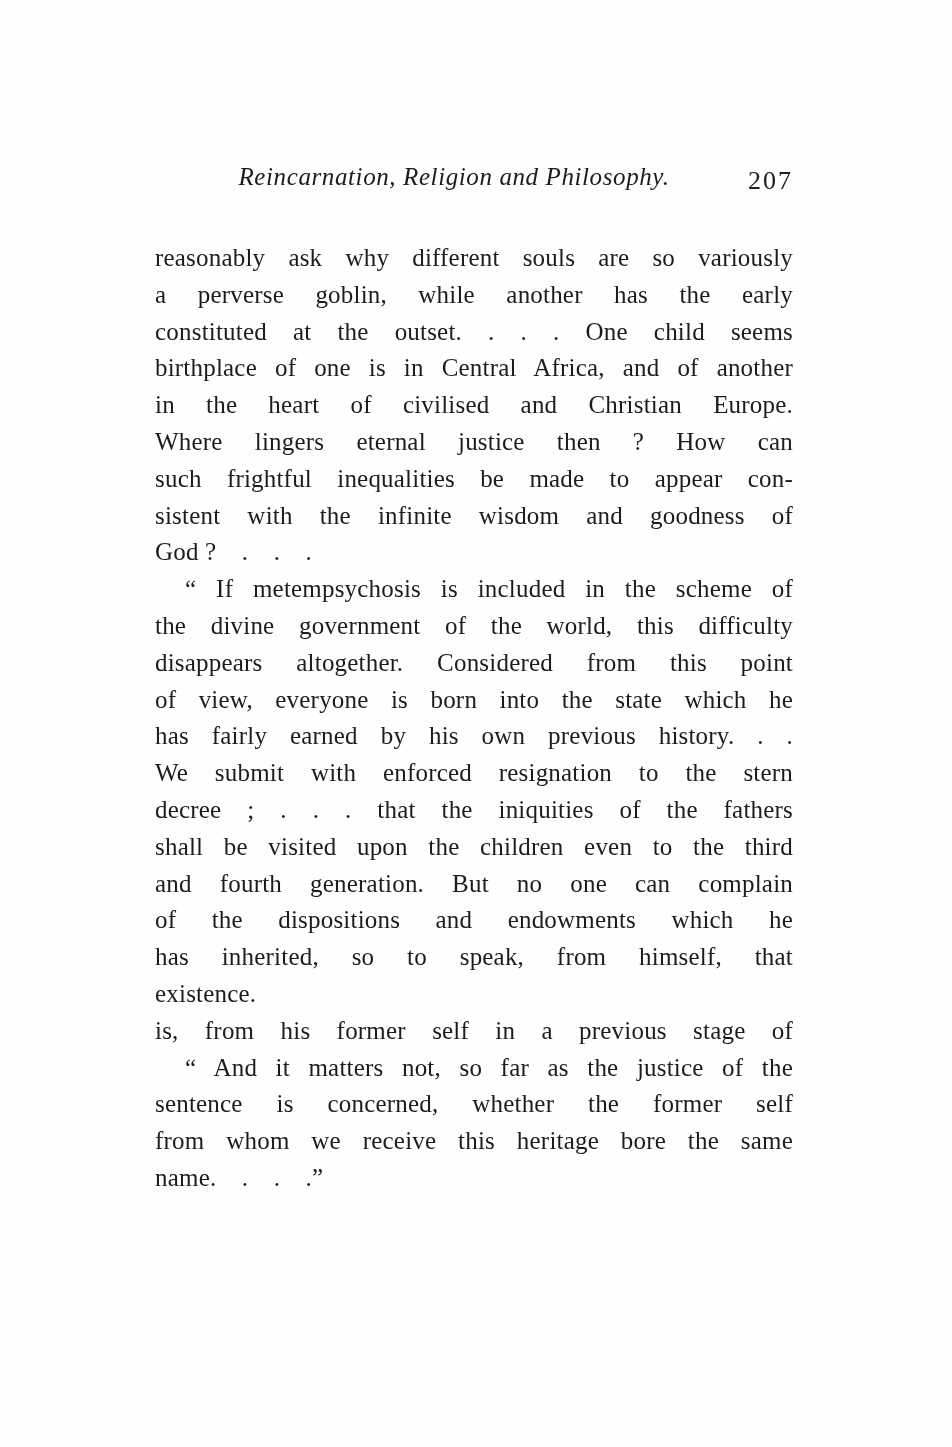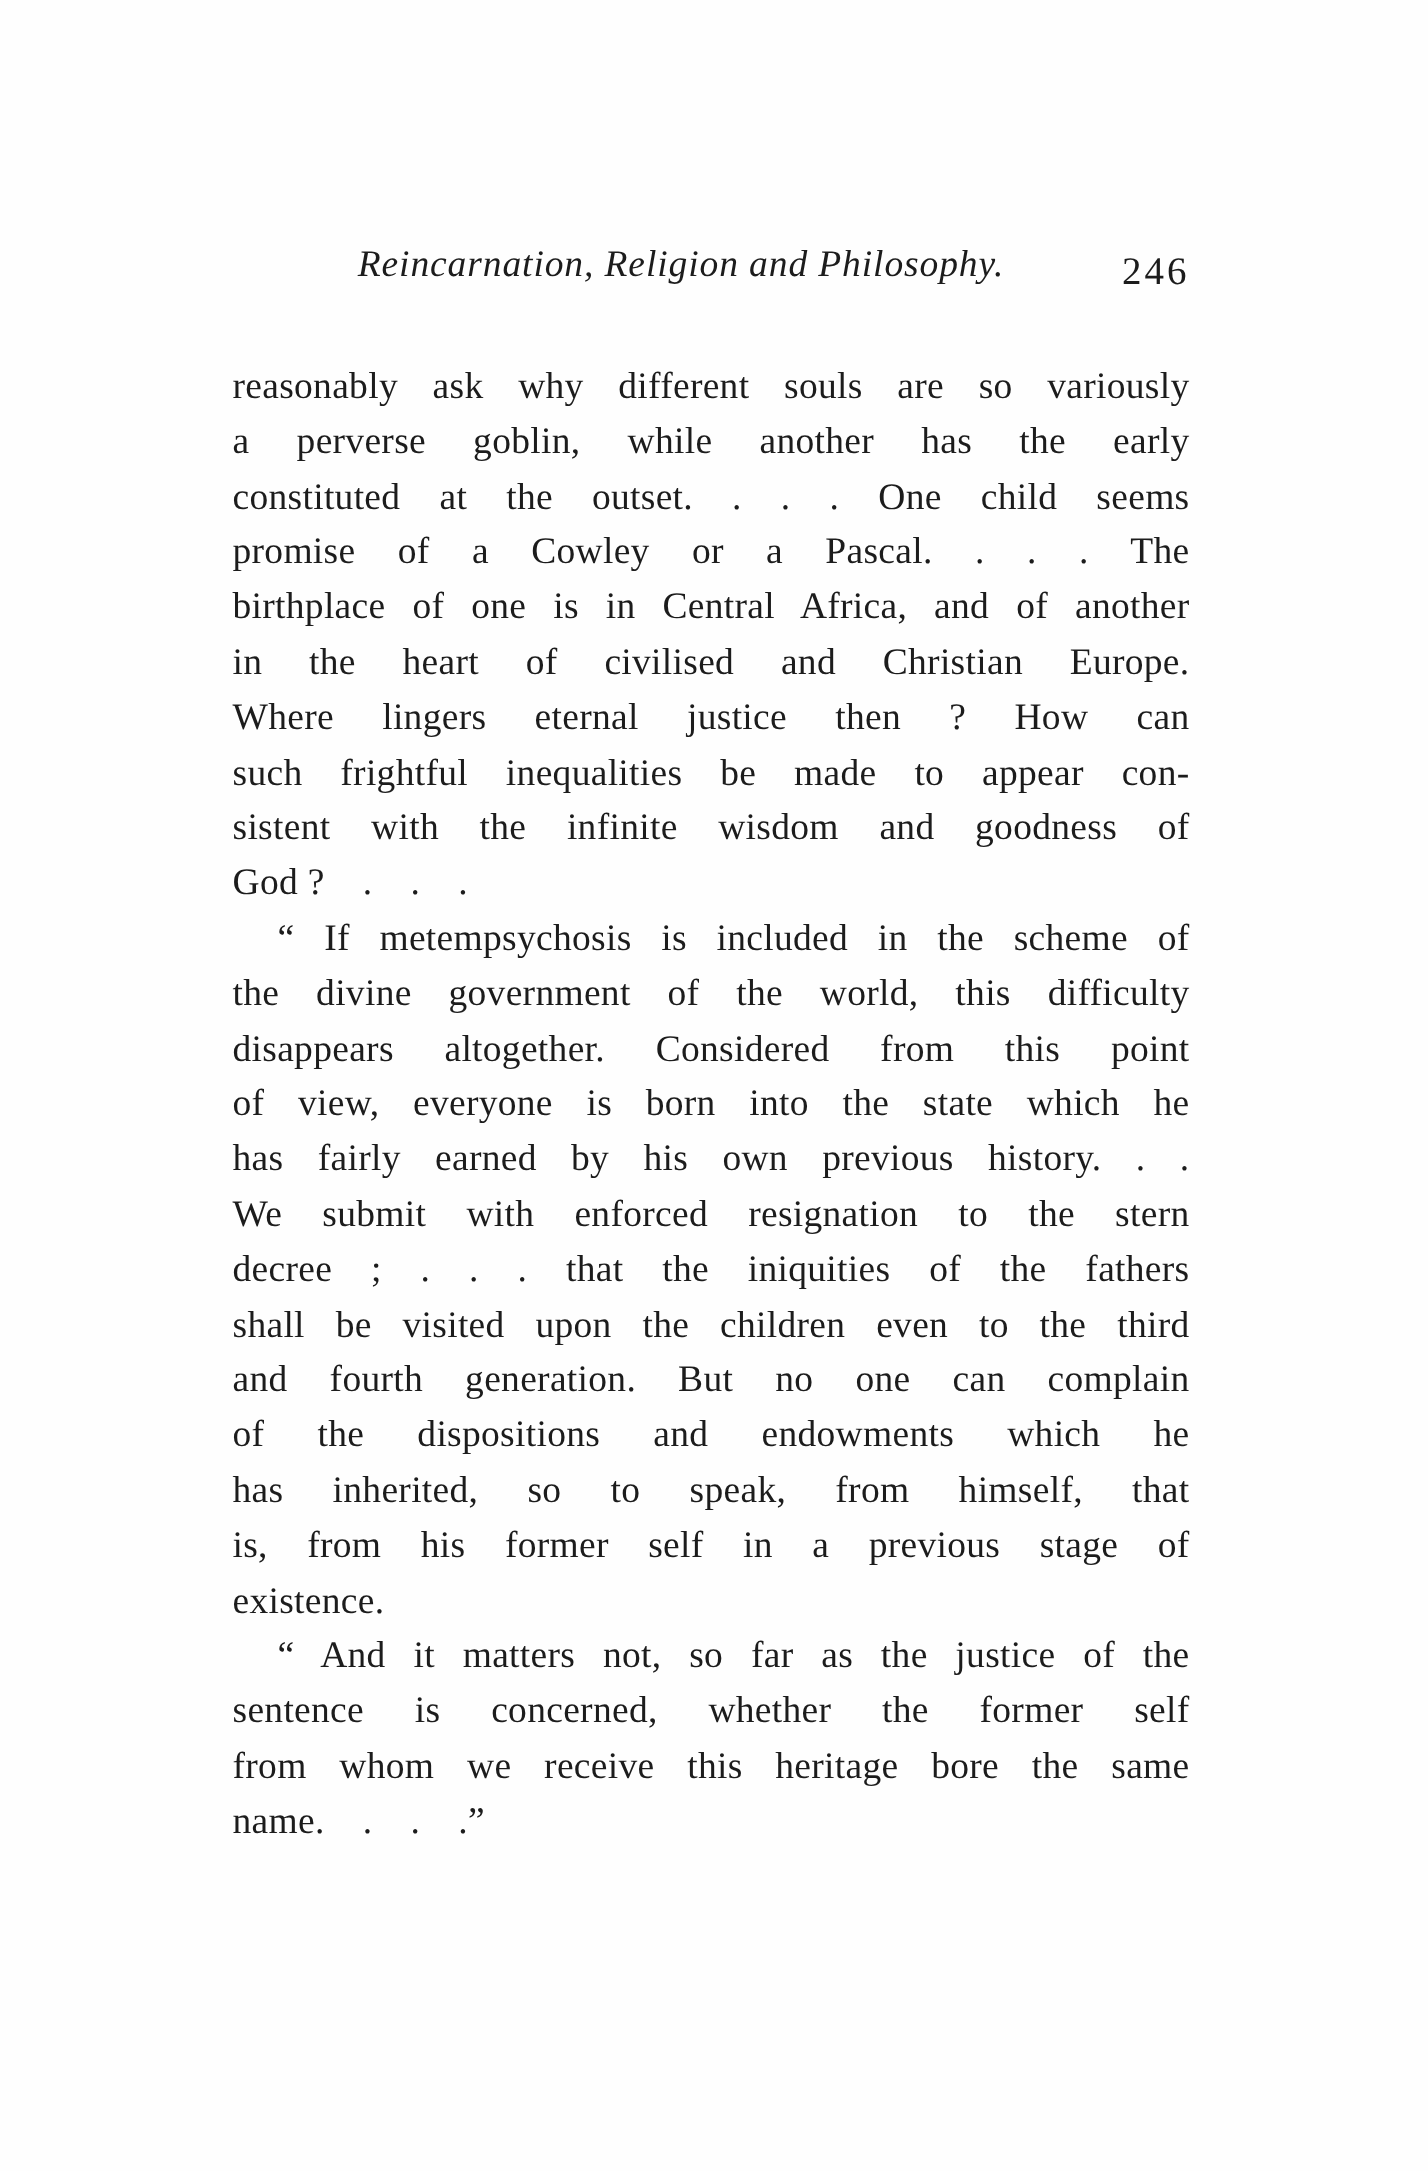--- a/index.html
+++ b/index.html
@@ -59,46 +59,45 @@
     text-indent: 30px;
   }
 </style>
 </head>
 <body>
 
 <div class="page">
 
   <div class="running-header">
     <div class="running-title">Reincarnation, Religion and Philosophy.</div>
-    <div class="page-number">246</div>
+    <div class="page-number">207</div>
   </div>
 
   <div class="body-text">
     <div class="line">reasonably ask why different souls are so variously</div>
     <div class="line">a perverse goblin, while another has the early</div>
     <div class="line">constituted at the outset. . . . One child seems</div>
-    <div class="line">promise of a Cowley or a Pascal. . . . The</div>
     <div class="line">birthplace of one is in Central Africa, and of another</div>
     <div class="line">in the heart of civilised and Christian Europe.</div>
     <div class="line">Where lingers eternal justice then ? How can</div>
     <div class="line">such frightful inequalities be made to appear con-</div>
     <div class="line">sistent with the infinite wisdom and goodness of</div>
     <div class="line end">God ?  .  .  .</div>
     <div class="line indent">“ If metempsychosis is included in the scheme of</div>
     <div class="line">the divine government of the world, this difficulty</div>
     <div class="line">disappears altogether. Considered from this point</div>
     <div class="line">of view, everyone is born into the state which he</div>
     <div class="line">has fairly earned by his own previous history. . .</div>
     <div class="line">We submit with enforced resignation to the stern</div>
     <div class="line">decree ; . . . that the iniquities of the fathers</div>
     <div class="line">shall be visited upon the children even to the third</div>
     <div class="line">and fourth generation. But no one can complain</div>
     <div class="line">of the dispositions and endowments which he</div>
     <div class="line">has inherited, so to speak, from himself, that</div>
+    <div class="line end">existence.</div>
     <div class="line">is, from his former self in a previous stage of</div>
-    <div class="line end">existence.</div>
     <div class="line indent">“ And it matters not, so far as the justice of the</div>
     <div class="line">sentence is concerned, whether the former self</div>
     <div class="line">from whom we receive this heritage bore the same</div>
     <div class="line end">name.  .  .  .”</div>
   </div>
 
 </div>
 
 </body></html>

